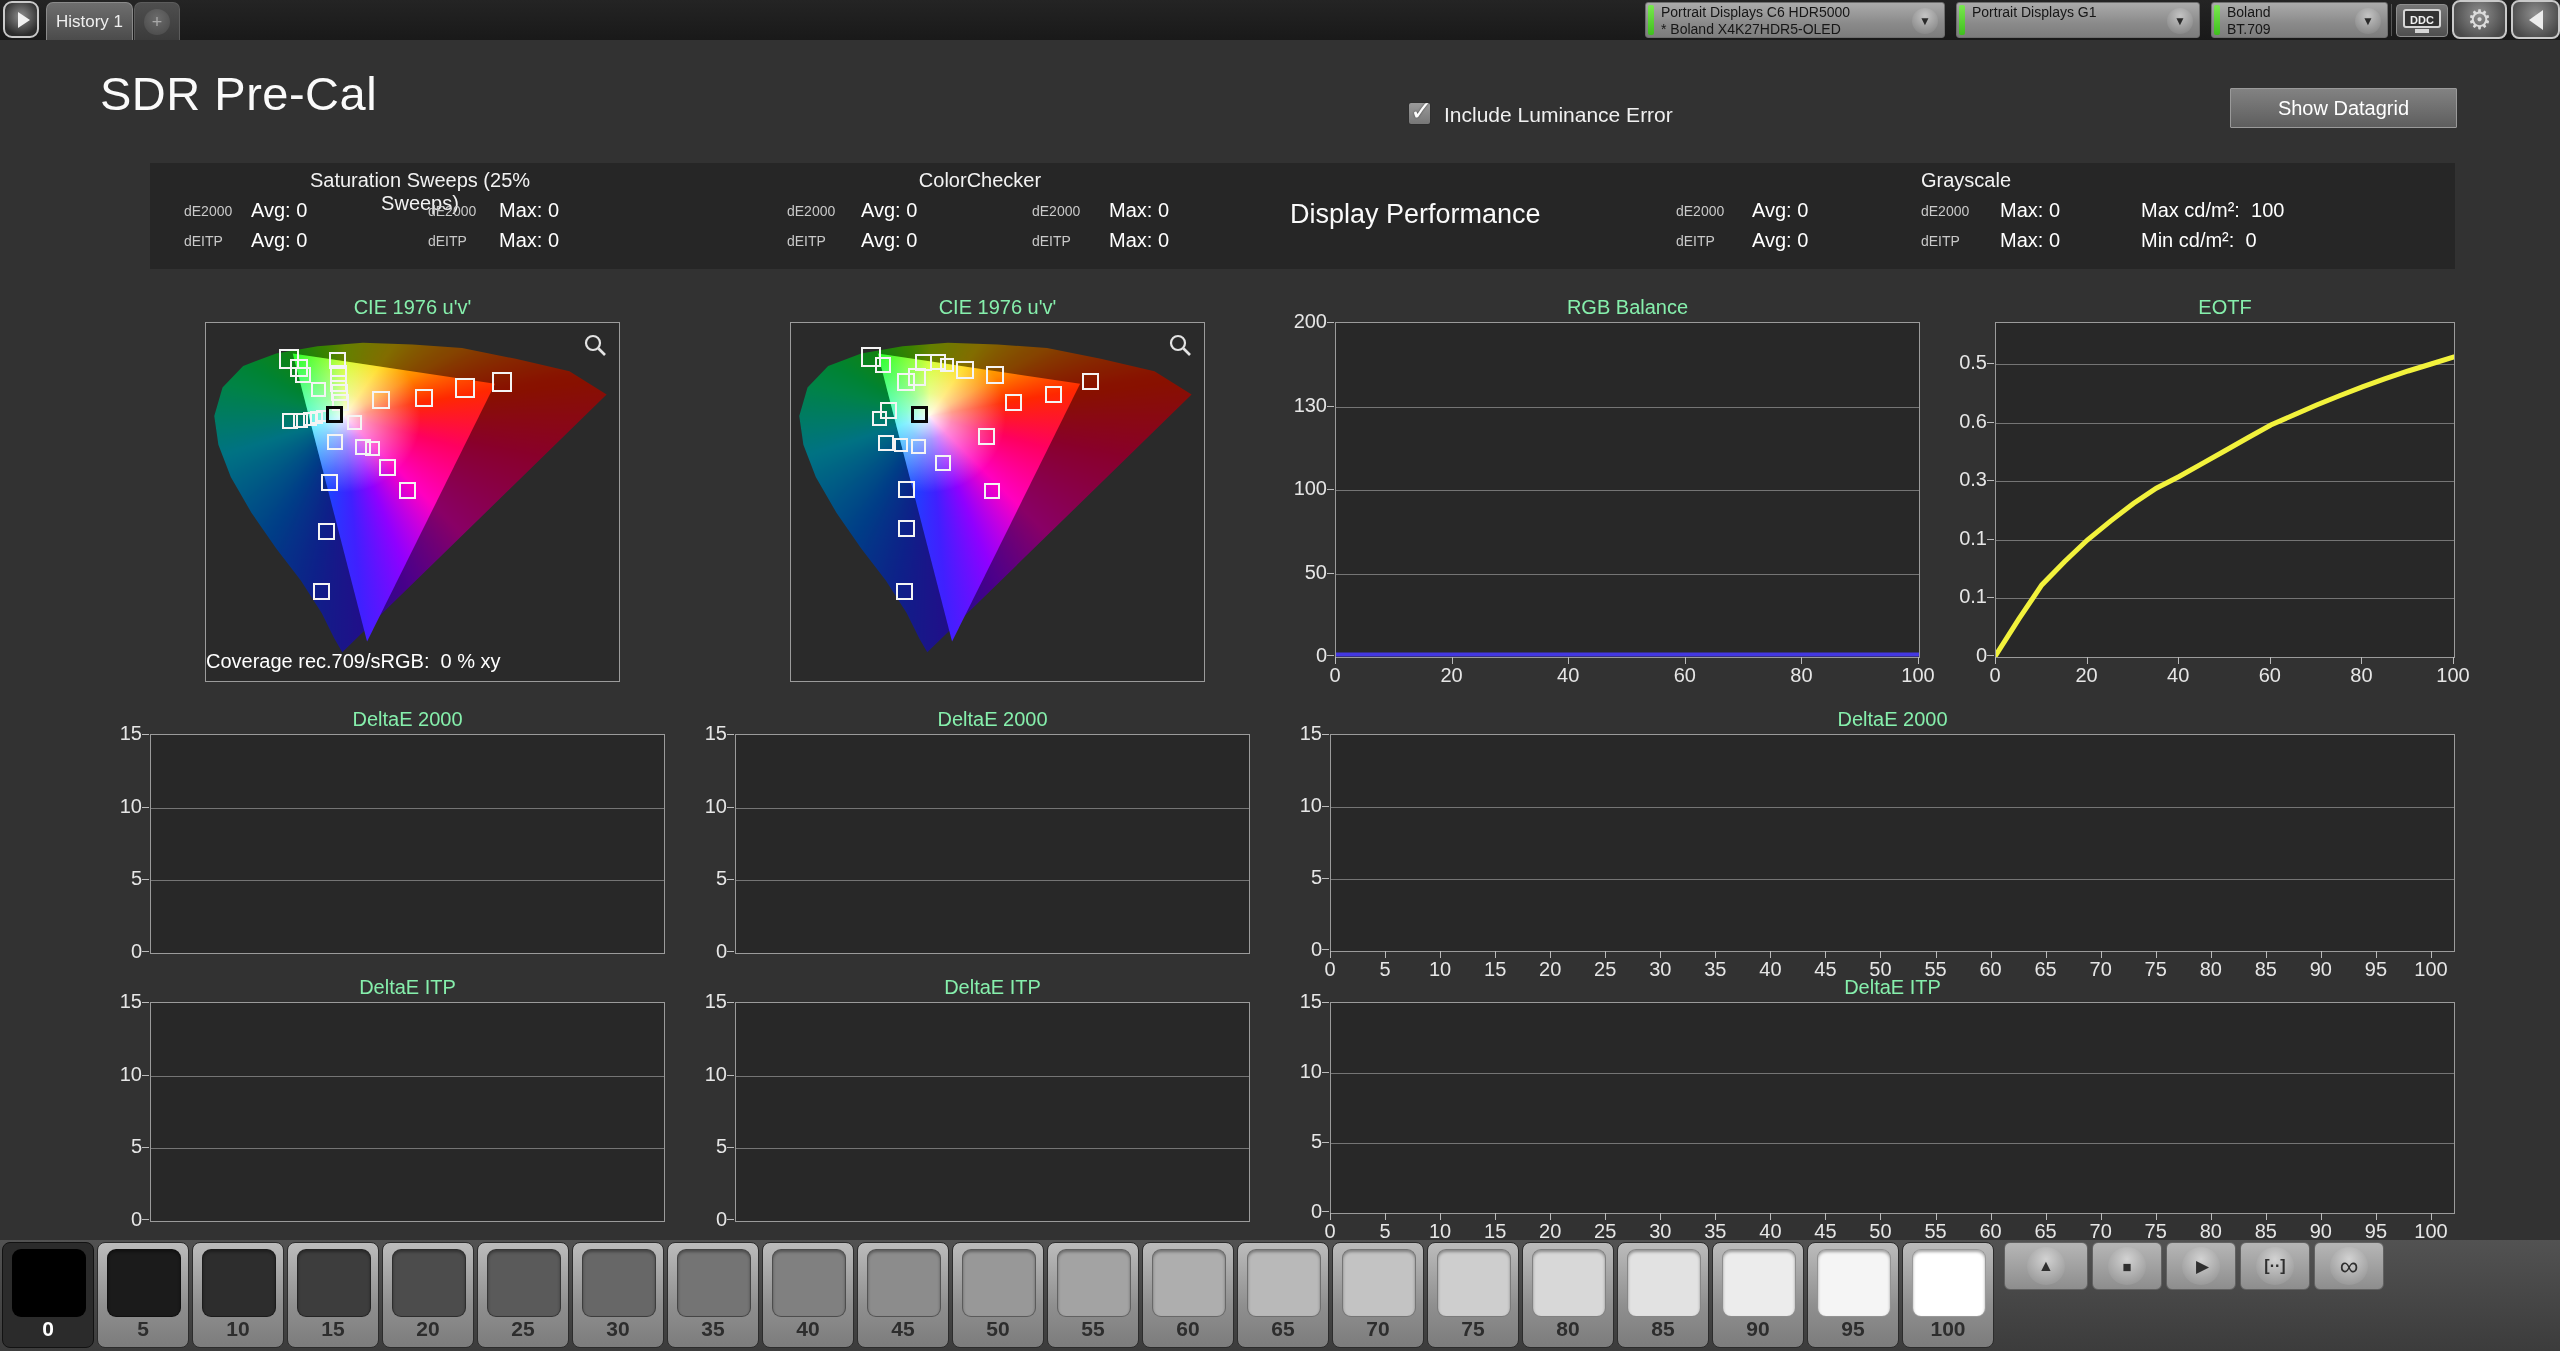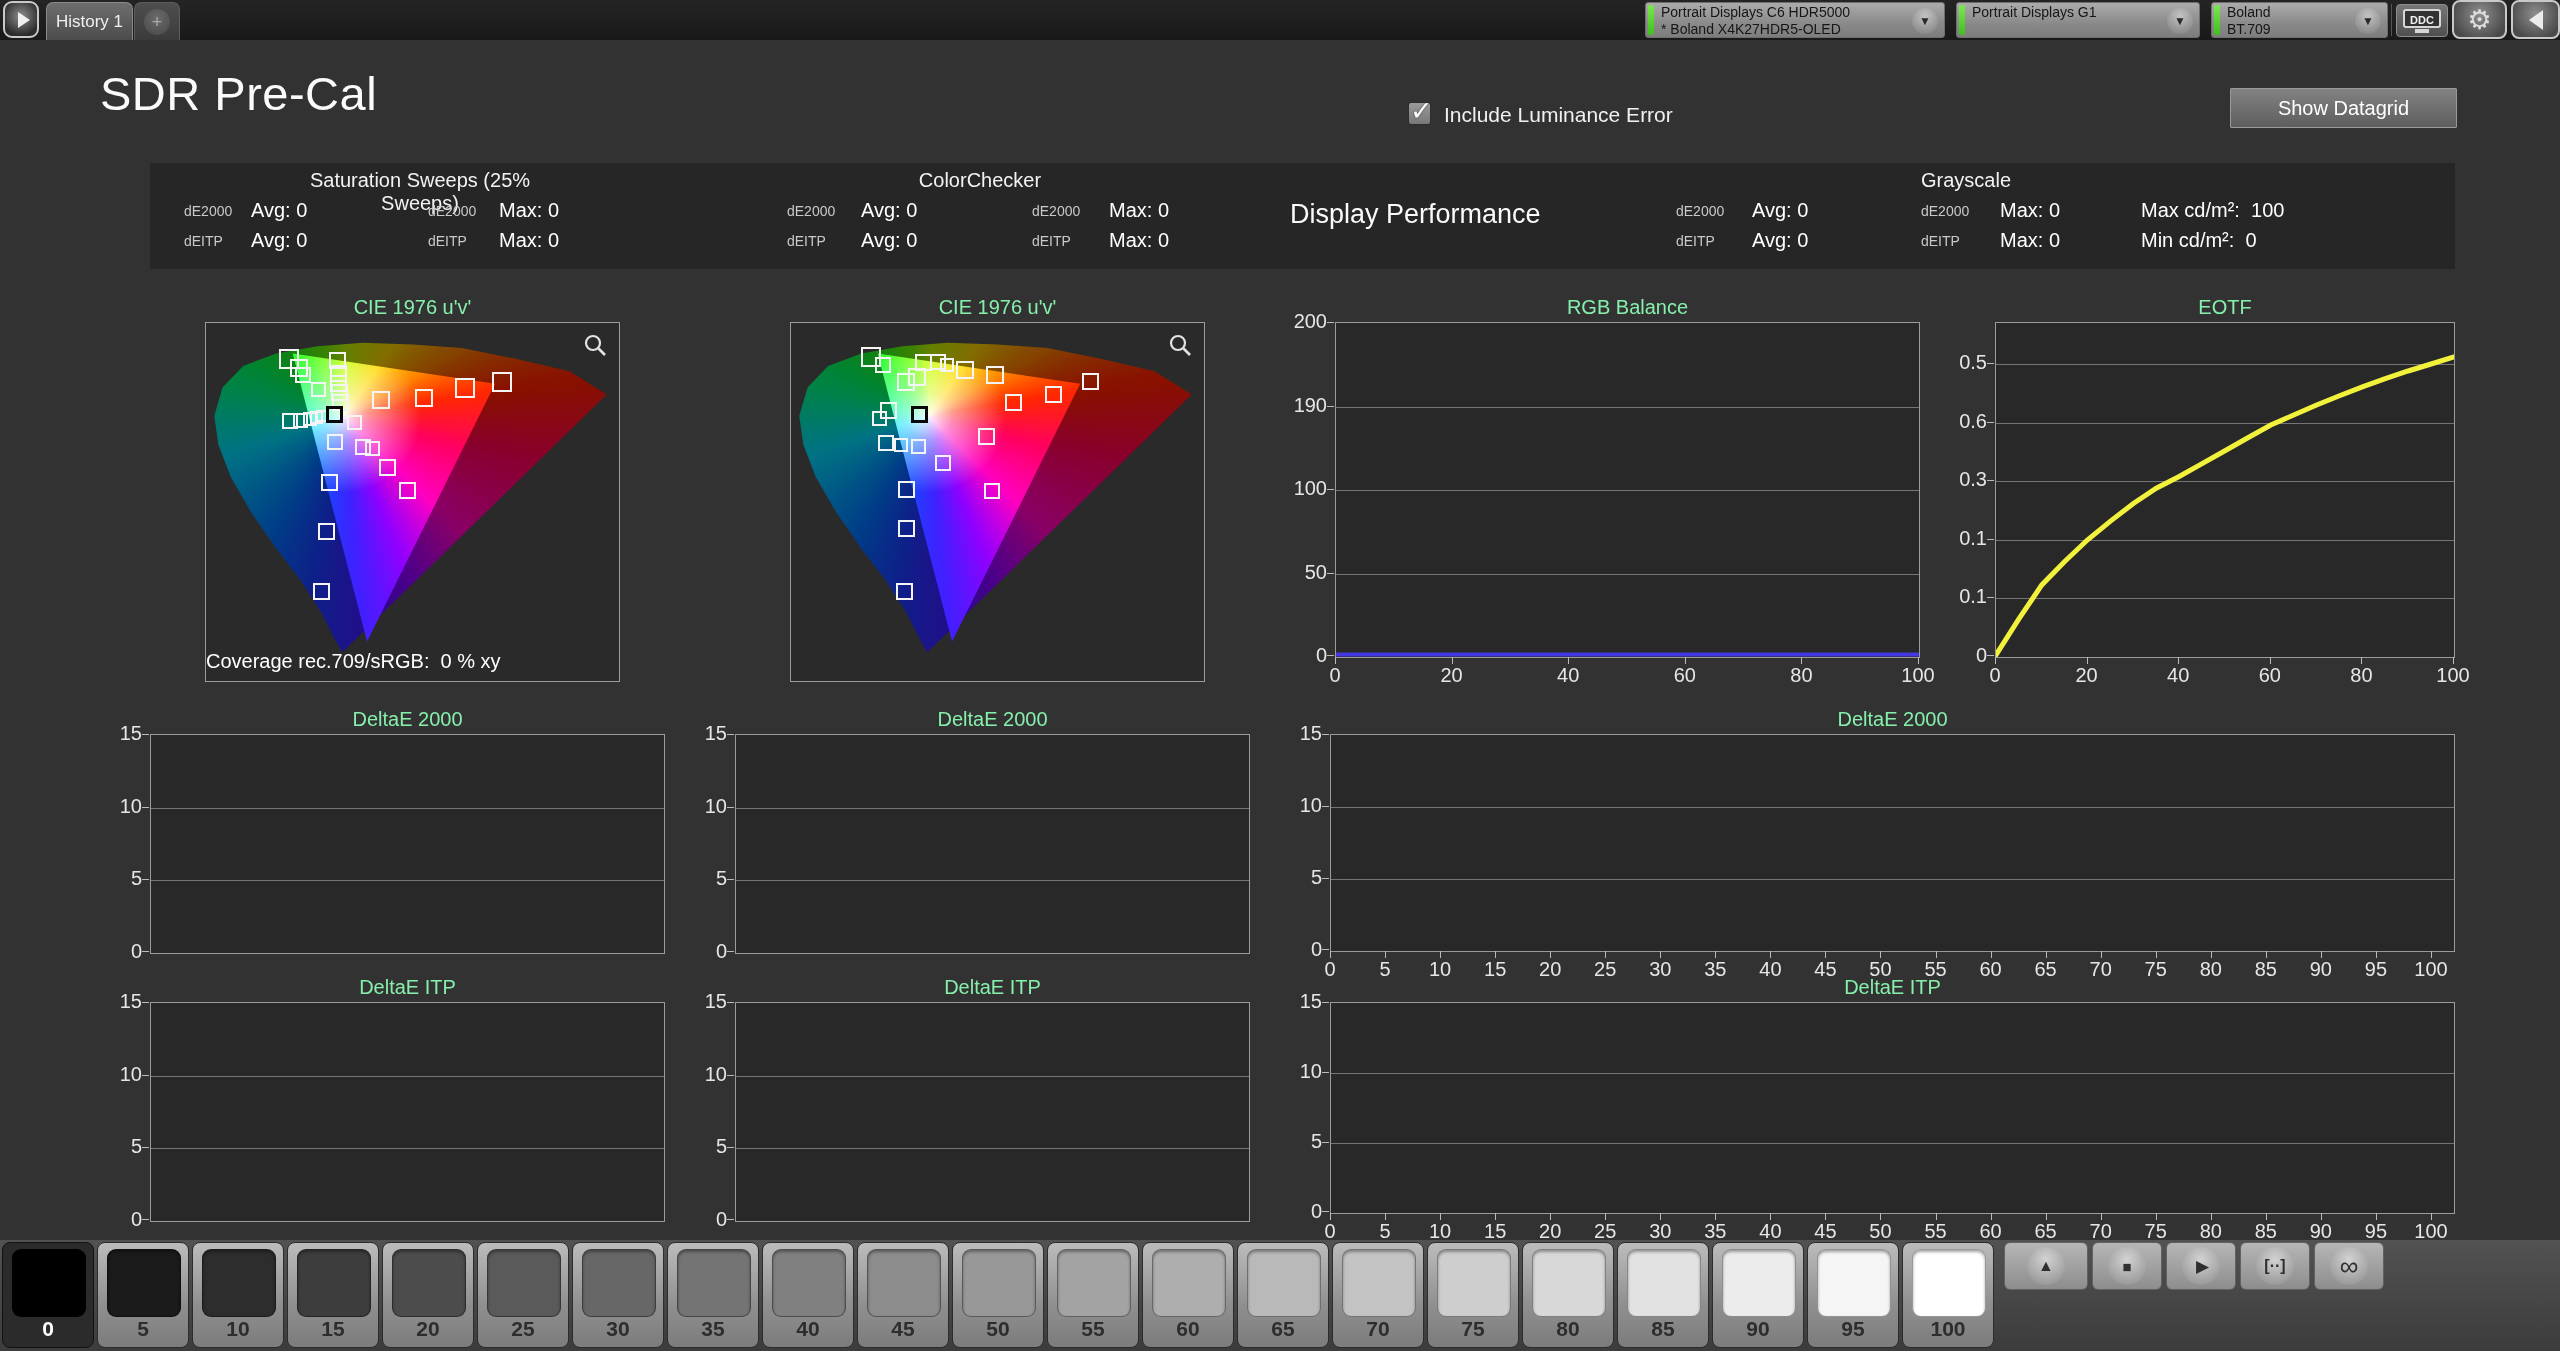--- a/index.html
+++ b/index.html
@@ -282,21 +282,21 @@
         <svg width="583" height="334" class="ser">
           <polyline points="0.0,331.5 583.0,331.5" fill="none" stroke="#4438e0" stroke-width="4" stroke-linecap="round"></polyline>
         </svg>
       </div>
   <div class="ytl" style="left: -13px; top: 348px;">0</div>
       <div class="ytm" style="left: 37px; top: 359px;"></div>
       <div class="ytl" style="left: -13px; top: 264.5px;">50</div>
       <div class="ytm" style="left: 37px; top: 276.5px;"></div>
       <div class="ytl" style="left: -13px; top: 181px;">100</div>
       <div class="ytm" style="left: 37px; top: 193px;"></div>
-      <div class="ytl" style="left: -13px; top: 97.5px;">190</div>
+      <div class="ytl" style="left: -13px; top: 97.5px;">130</div>
       <div class="ytm" style="left: 37px; top: 109.5px;"></div>
       <div class="ytl" style="left: -13px; top: 14px;">200</div>
       <div class="ytm" style="left: 37px; top: 26px;"></div>
       <div class="xtl" style="left: 15px; top: 368px;">0</div>
       <div class="xtm" style="left: 45px; top: 361px;"></div>
       <div class="xtl" style="left: 131.6px; top: 368px;">20</div>
       <div class="xtm" style="left: 161.6px; top: 361px;"></div>
       <div class="xtl" style="left: 248.2px; top: 368px;">40</div>
       <div class="xtm" style="left: 278.2px; top: 361px;"></div>
       <div class="xtl" style="left: 364.8px; top: 368px;">60</div>

